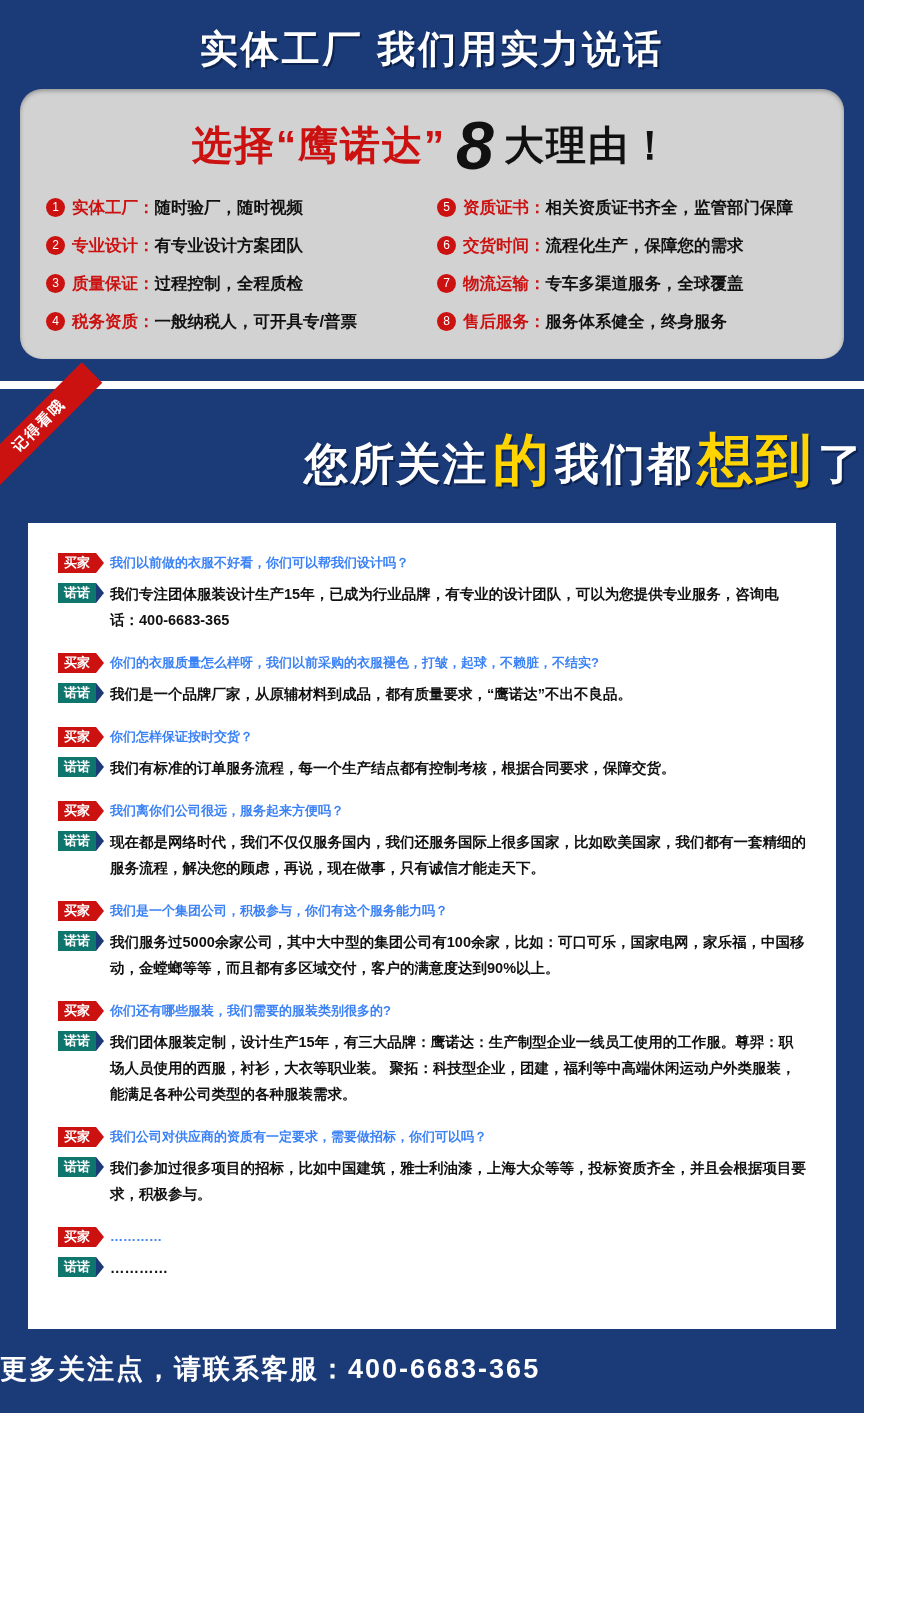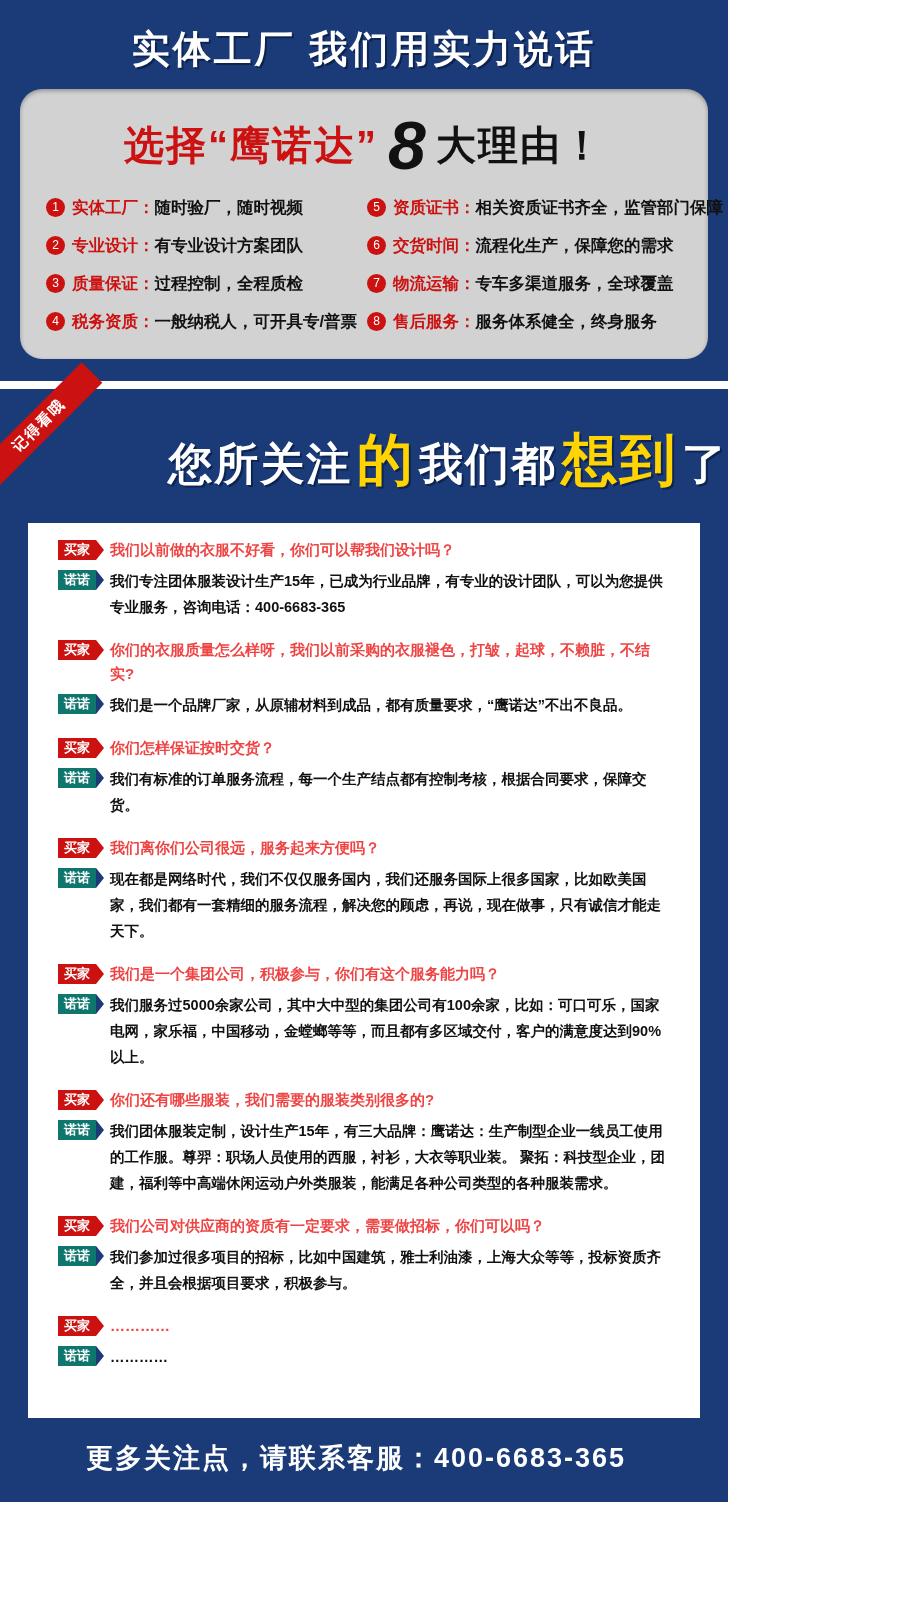--- a/index.html
+++ b/index.html
@@ -5,21 +5,21 @@
   html, body {
     margin: 0;
     padding: 0;
   }
   body {
     width: 900px;
     font-family: "Liberation Sans", sans-serif;
     background: #ffffff;
   }
   .page {
-    width: 728px;
+    width: 864px;
     position: relative;
     overflow: hidden;
   }
 
   
   .sec-reasons {
     background: #1b3a78;
     padding: 14px 0 22px 0;
     position: relative;
   }
@@ -140,21 +140,21 @@
   }
   .t-white-1 { color: #ffffff; font-size: 44px; }
   .t-yellow-1 { color: #ffd400; font-size: 56px; }
   .t-white-2 { color: #ffffff; font-size: 44px; }
   .t-yellow-2 { color: #ffd400; font-size: 56px; }
   .t-white-3 { color: #ffffff; font-size: 44px; }
 
   .faq-card {
     margin: 0 28px;
     background: #ffffff;
-    padding: 15px 30px 30px 30px;
+    padding: 28px 30px 30px 30px;
   }
   .qa-block {
     margin-bottom: 18px;
   }
   .qa-line {
     display: flex;
     align-items: flex-start;
     margin-bottom: 6px;
   }
   .tag {
@@ -178,35 +178,34 @@
     right: -8px;
     top: 0;
     width: 0;
     height: 0;
     border-top: 10px solid transparent;
     border-bottom: 10px solid transparent;
   }
   .tag.buyer::after { border-left: 8px solid #cc1111; }
   .tag.reply::after { border-left: 8px solid #1b3a78; }
   .qtext {
-    color: #ef4444;
-    font-size: 15px;
+    color: #3b82f6;
+    font-size: 13px;
     font-weight: bold;
     line-height: 24px;
   }
   .atext {
     color: #111111;
     font-size: 14.5px;
     font-weight: bold;
     line-height: 26px;
   }
 
   .footer-bar {
     background: #1b3a78;
-    text-align: center;
     padding: 22px 16px 26px 0;
   }
   .footer-bar .ftext {
     color: #ffffff;
     font-size: 27px;
     font-weight: bold;
     letter-spacing: 2px;
   }
 </style>
 </head>

